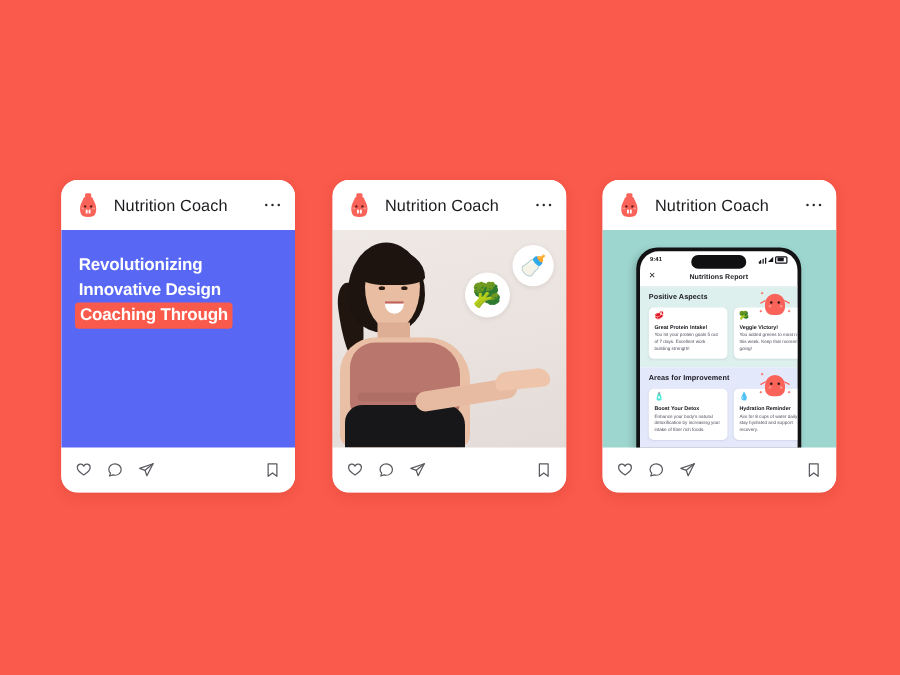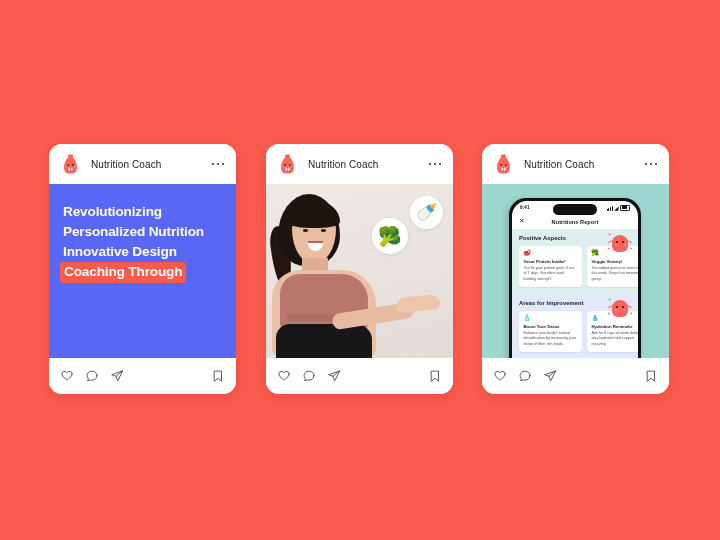--- a/index.html
+++ b/index.html
@@ -57,21 +57,21 @@
     background: #ffffff;
     flex: 0 0 25px;
     display: flex;
     align-items: center;
     justify-content: center;
     position: relative;
   }
   .avatar svg { display: block; }
   .account-name {
     margin-left: 8px;
-    font-size: 10px;
+    font-size: 13px;
     font-weight: 500;
     color: #1b1b1f;
     letter-spacing: 0.1px;
     white-space: nowrap;
   }
   .more-dots {
     margin-left: auto;
     display: flex;
     gap: 2.5px;
     align-items: center;
@@ -464,21 +464,20 @@
       <div class="more-dots">
           <i></i>
           <i></i>
           <i></i>
         </div>
     </div>
 
     <div class="card-media media-blue">
       <h1 class="headline">
         <span class="ln">Revolutionizing</span>
-        <span class="ln">Personalized Nutrition</span>
         <span class="ln">Innovative Design</span>
         <span class="ln"><span class="hl">Coaching Through</span></span>
       </h1>
     </div>
 
     <div class="card-actions">
       <div class="act-left">
         <span class="icon-btn">
           <svg width="14" height="14" viewBox="0 0 24 24" fill="none" stroke="#59595f" stroke-width="1.7" stroke-linecap="round" stroke-linejoin="round">
               <path d="M20.8 8.6c0 4.9-8.8 10.2-8.8 10.2S3.2 13.5 3.2 8.6a4.6 4.6 0 0 1 8.8-1.9 4.6 4.6 0 0 1 8.8 1.9z"></path>

